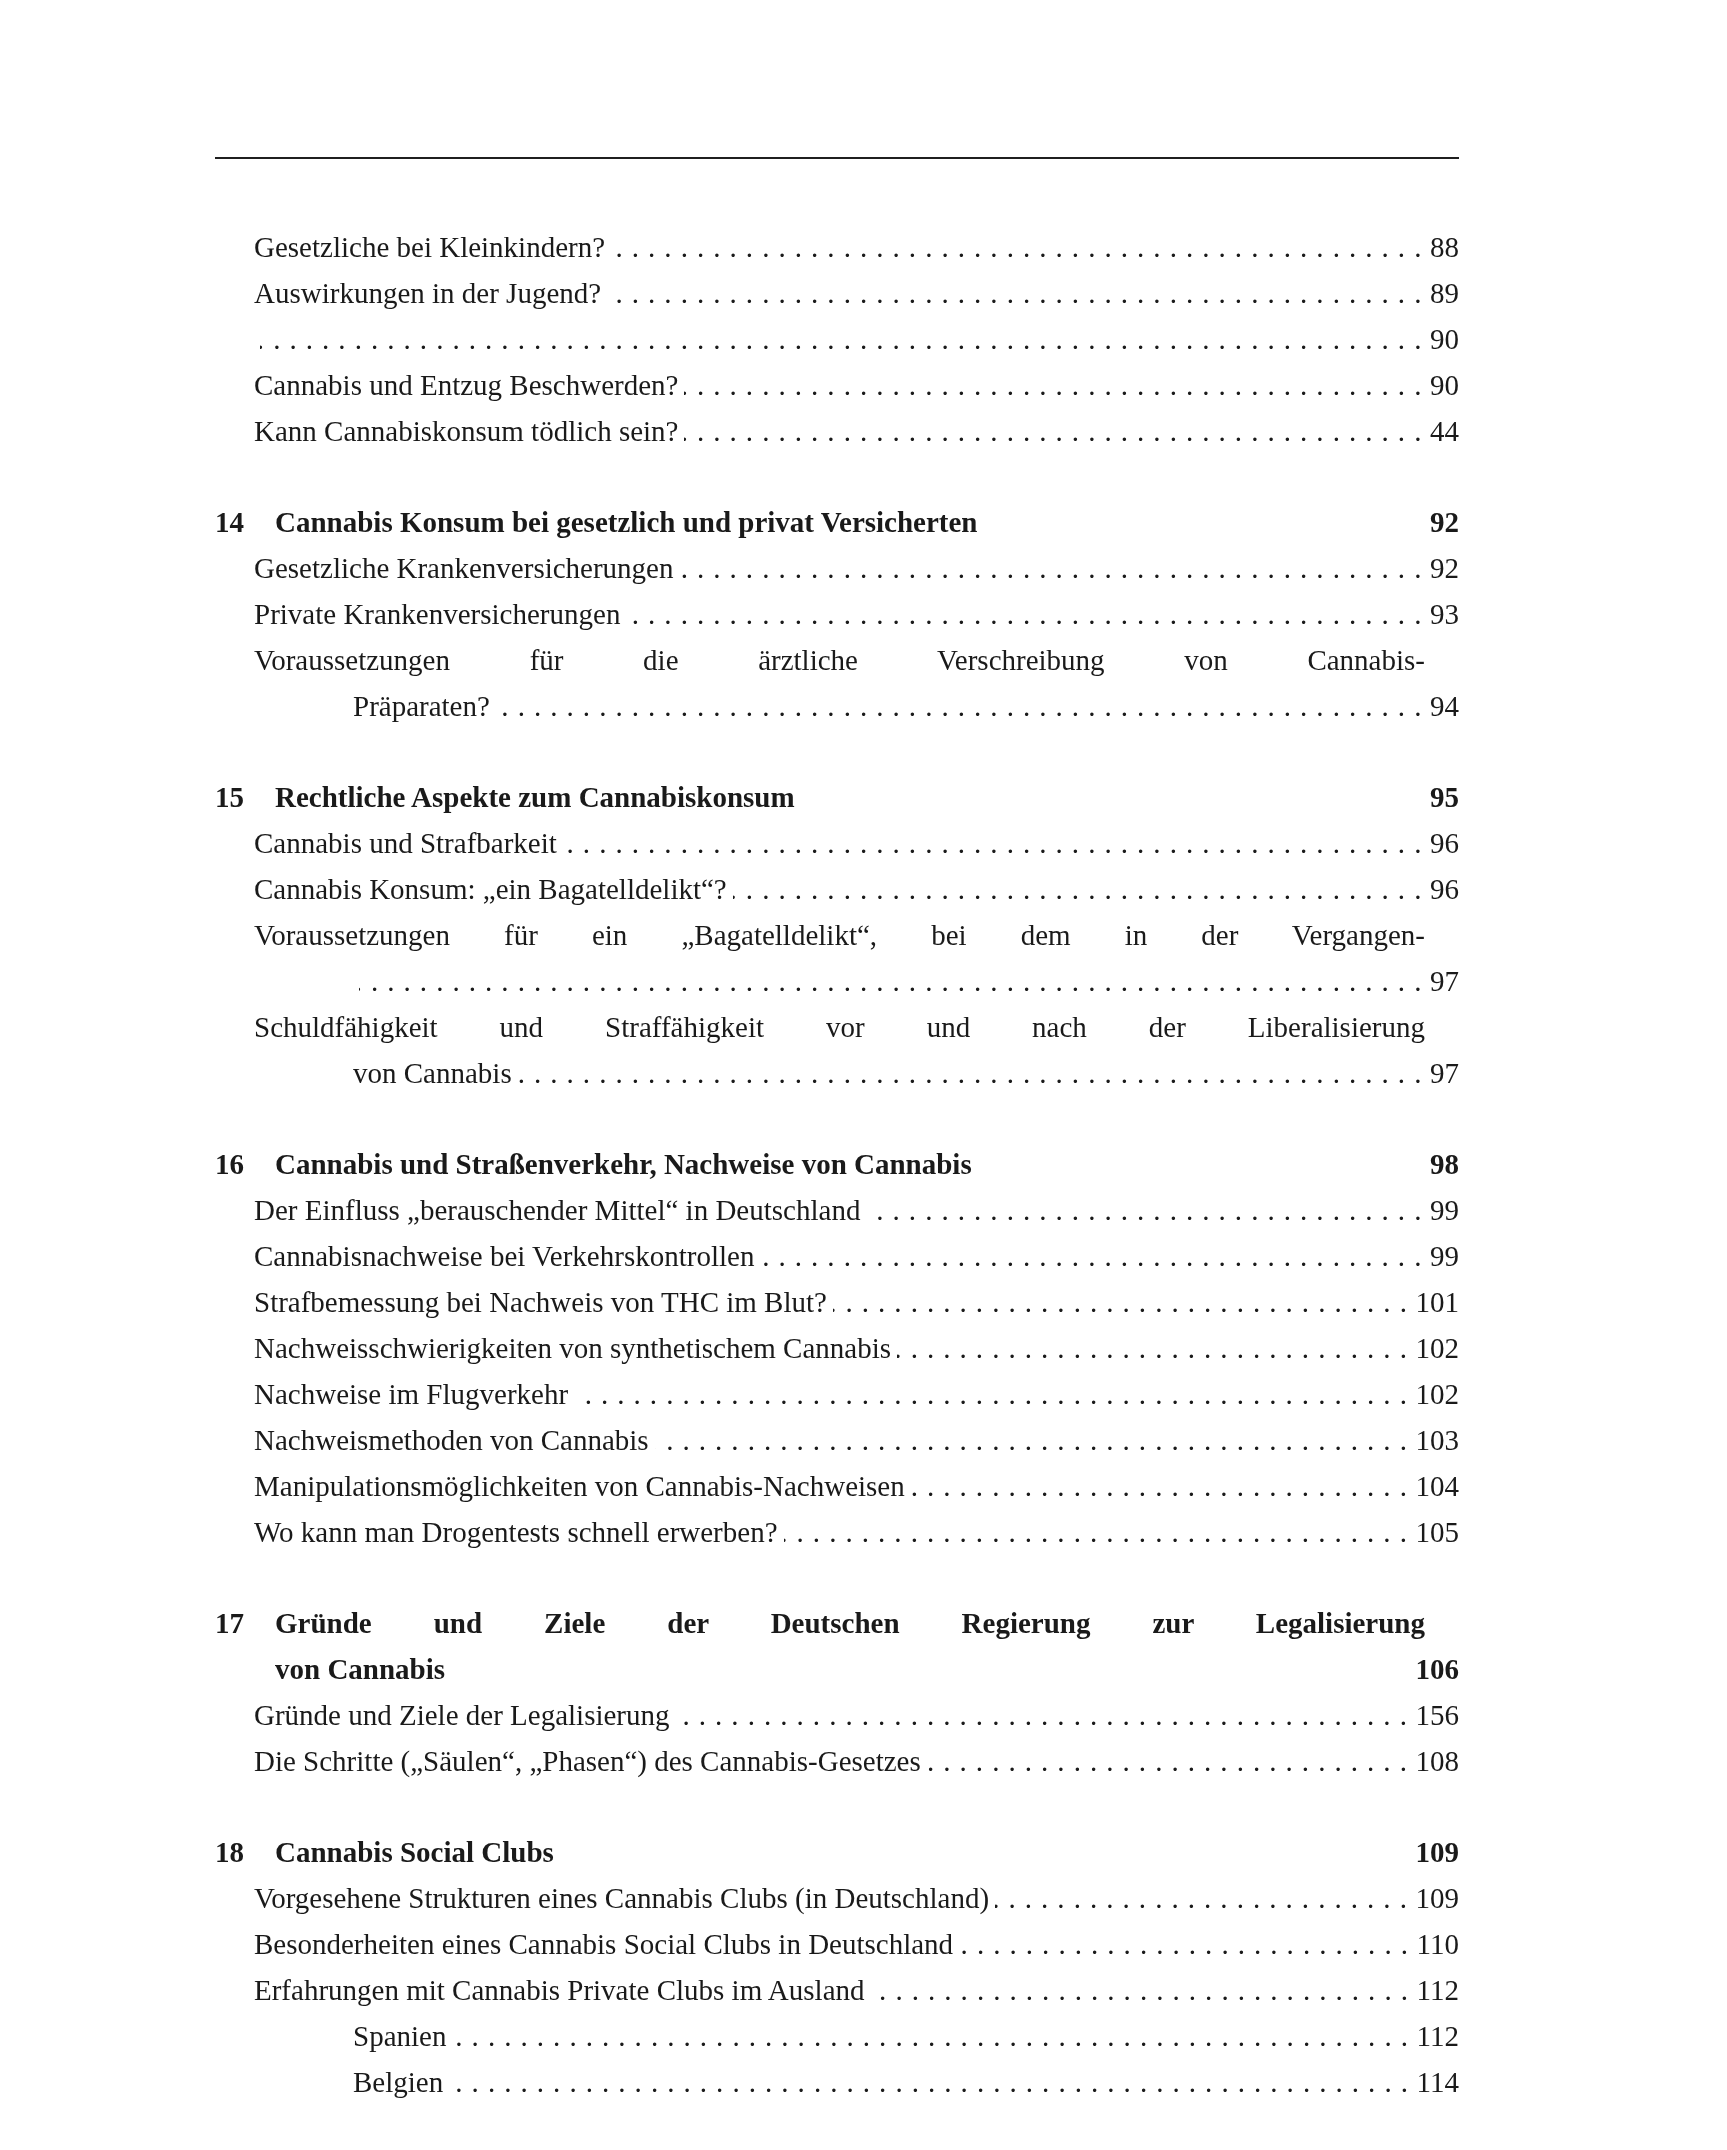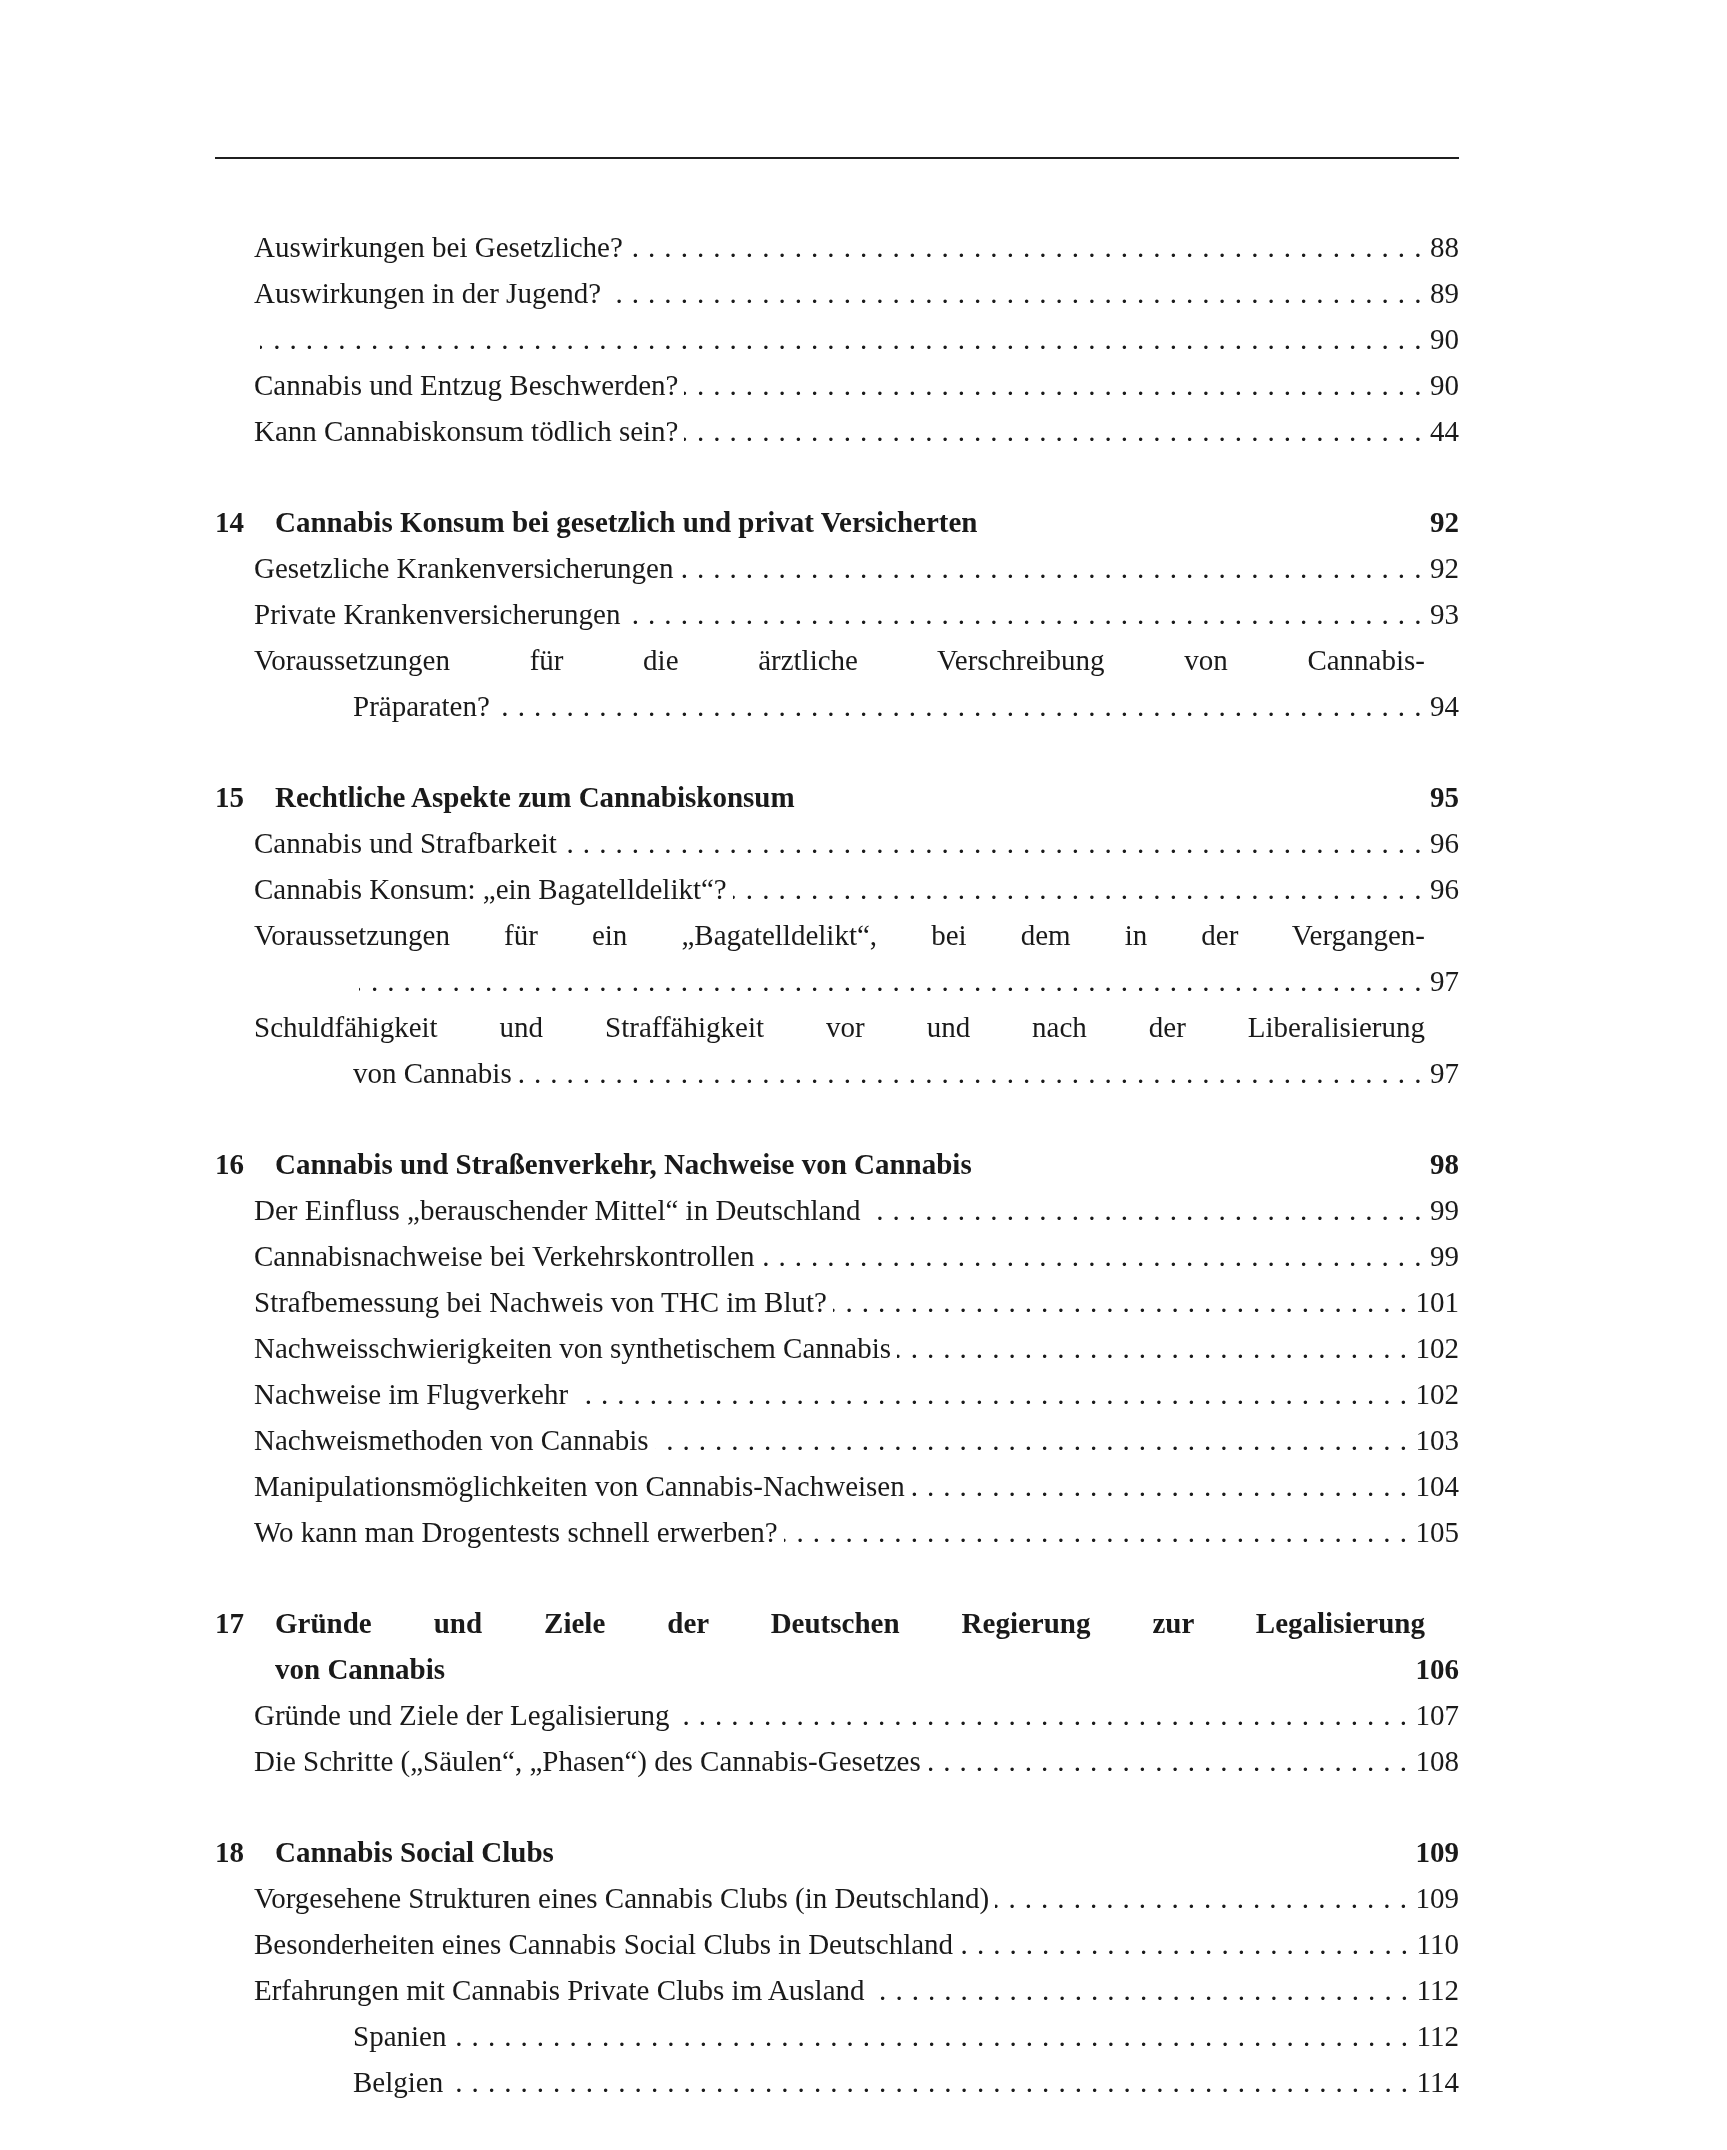--- a/index.html
+++ b/index.html
@@ -83,21 +83,21 @@
 </style>
 </head>
 <body>
 
 <div class="page">
   <div class="rule rule-top"></div>
 
   <div class="toc">
       <div class="section">
         <div class="row entry">
-          <span class="label">Auswirkungen bei Gesetzliche?</span>
+          <span class="label">Gesetzliche bei Kleinkindern?</span>
           <span class="leader"></span>
           <span class="pg">88</span>
         </div>
         <div class="row entry">
           <span class="label">Auswirkungen in der Jugend?</span>
           <span class="leader"></span>
           <span class="pg">89</span>
         </div>
         <div class="row entry">
           <span class="leader"></span>
@@ -222,21 +222,21 @@
         </div>
         <div class="row chapter">
           <span class="chnum"></span>
           <span class="chtitle">von Cannabis</span>
           <span class="spacer"></span>
           <span class="pg">106</span>
         </div>
         <div class="row entry">
           <span class="label">Gründe und Ziele der Legalisierung</span>
           <span class="leader"></span>
-          <span class="pg">107</span>
+          <span class="pg">156</span>
         </div>
         <div class="row entry">
           <span class="label">Die Schritte („Säulen“, „Phasen“) des Cannabis-Gesetzes</span>
           <span class="leader"></span>
           <span class="pg">108</span>
         </div>
       </div>
       <div class="section">
         <div class="row chapter">
           <span class="chnum">18</span>

